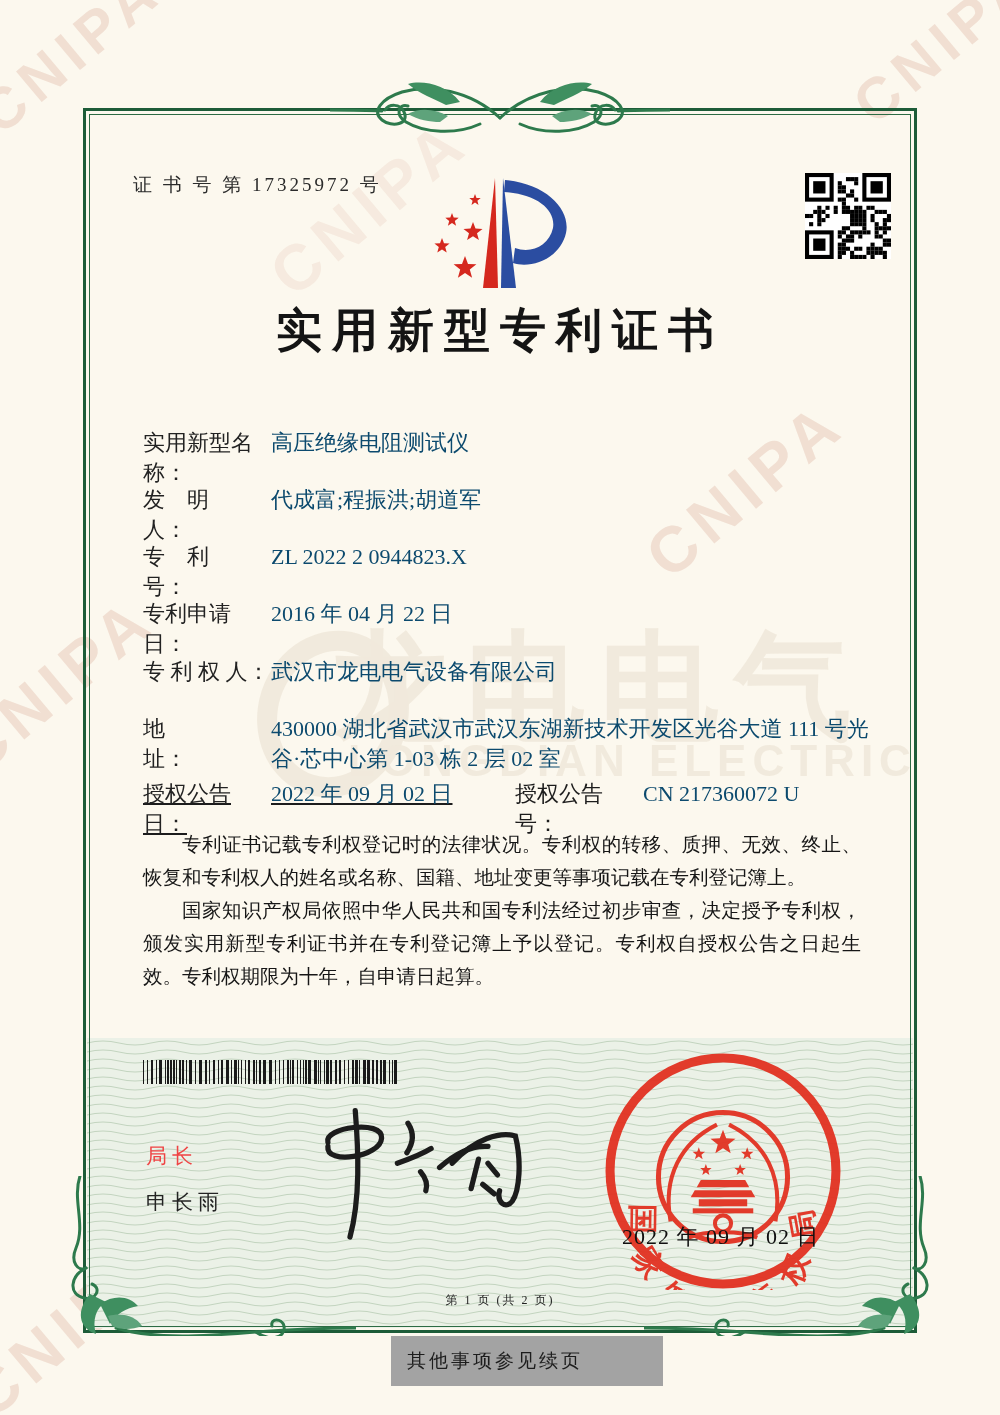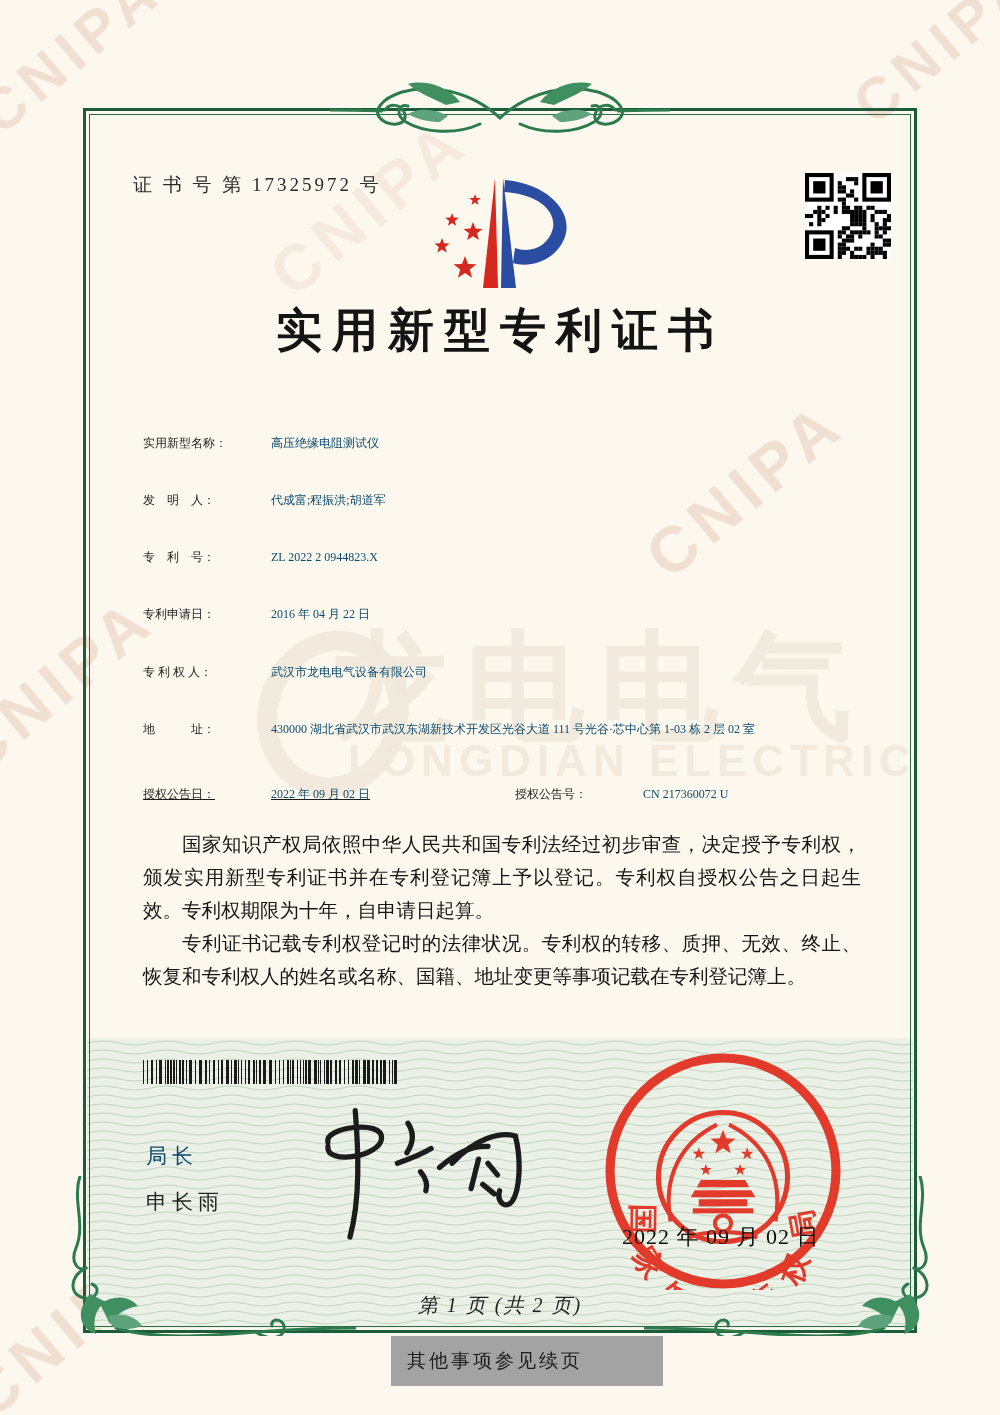--- a/index.html
+++ b/index.html
@@ -19,41 +19,41 @@
            border-radius:50%;transform:rotate(18deg);z-index:1;}
   
   .band{position:absolute;left:87px;top:1038px;width:826px;height:290px;z-index:1;}
   
   .cert-no{position:absolute;left:133px;top:172px;font-size:19px;letter-spacing:3px;color:#2b2b2b;z-index:3;}
   .logo{position:absolute;left:425px;top:170px;width:150px;height:132px;z-index:3;}
   .qr{position:absolute;left:805px;top:173px;width:86px;height:86px;z-index:3;}
   .title{position:absolute;left:0;right:0;top:300px;text-align:center;font-size:46px;font-weight:bold;
          letter-spacing:10px;color:#141414;z-index:3;}
   
-  .row{position:absolute;left:143px;width:732px;display:flex;font-size:12px;line-height:30px;z-index:3;}
+  .row{position:absolute;left:143px;width:732px;display:flex;font-size:22px;line-height:30px;z-index:3;}
   .row .lbl{width:128px;flex:0 0 128px;color:#222;}
   .row .val{flex:1;color:#0c4a6e;}
   .r1{top:428px}.r2{top:485px}.r3{top:542px}.r4{top:599px}.r5{top:657px}.r6{top:714px}.r7{top:779px}
   .pairL{display:flex;width:372px;flex:0 0 372px;text-decoration:underline;}
   .pairR{display:flex;flex:1;}
   .pairR .lbl2{width:128px;flex:0 0 128px;}
   
   .paras{position:absolute;left:143px;top:828px;width:718px;font-size:19.5px;line-height:33px;
          text-align:justify;color:#161616;z-index:3;}
   .paras p{margin:0;text-indent:2em;}
   
   .barcode{position:absolute;left:143px;top:1060px;width:258px;height:24px;z-index:3;}
   .signer-title{position:absolute;left:146px;top:1142px;font-size:21px;letter-spacing:5px;
-        font-family:Liberation Mono, monospace;color:#0c4a6e;z-index:3;}
+        font-family:Liberation Mono, monospace;color:#ef4444;z-index:3;}
   .signer-name{position:absolute;left:146px;top:1188px;font-size:21px;letter-spacing:5px;
         font-family:"Liberation Sans","DejaVu Sans",sans-serif;color:#232323;z-index:3;}
   .sig{position:absolute;left:262px;top:1098px;width:275px;height:158px;z-index:4;}
   .seal{position:absolute;left:604px;top:1052px;width:238px;height:238px;z-index:4;}
   .seal-date{position:absolute;left:622px;top:1222px;font-size:22px;color:#101010;letter-spacing:1px;z-index:5;white-space:nowrap;}
-  .page-num{position:absolute;left:0;right:0;top:1292px;text-align:center;font-size:20px;letter-spacing:2px;color:#222;z-index:3;font-style:italic;}
+  .page-num{position:absolute;left:0;right:0;top:1292px;text-align:center;font-size:12px;letter-spacing:2px;color:#222;z-index:3;}
   .note-box{position:absolute;left:391px;top:1336px;width:272px;height:50px;background:#a3a3a3;z-index:3;
             display:flex;align-items:center;}
   .note-box span{font-size:19px;letter-spacing:3px;color:#1d1d1d;padding-left:16px;}
   
   .orn{position:absolute;z-index:3;pointer-events:none;}
   .orn-top{left:330px;top:72px;}
   .orn-bl{left:56px;top:1176px;}
   .orn-br{left:644px;top:1176px;transform:scaleX(-1);}
 </style>
 </head>
@@ -305,22 +305,22 @@
       <span class="lbl">授权公告日：</span>
       <span class="val">2022 年 09 月 02 日</span>
     </span>
     <span class="pairR">
       <span class="lbl2">授权公告号：</span>
       <span class="val">CN 217360072 U</span>
     </span>
   </div>
 
   <div class="paras">
+    <p>专利证书记载专利权登记时的法律状况。专利权的转移、质押、无效、终止、恢复和专利权人的姓名或名称、国籍、地址变更等事项记载在专利登记簿上。</p>
     <p>国家知识产权局依照中华人民共和国专利法经过初步审查，决定授予专利权，颁发实用新型专利证书并在专利登记簿上予以登记。专利权自授权公告之日起生效。专利权期限为十年，自申请日起算。</p>
-    <p>专利证书记载专利权登记时的法律状况。专利权的转移、质押、无效、终止、恢复和专利权人的姓名或名称、国籍、地址变更等事项记载在专利登记簿上。</p>
   </div>
 
   <svg class="barcode" id="barcode" viewBox="0 0 258 24">
       <rect x="0" y="0" width="1" height="24" fill="#1a1a1a"></rect>
       <rect x="4" y="0" width="1" height="24" fill="#1a1a1a"></rect>
       <rect x="8" y="0" width="2" height="24" fill="#1a1a1a"></rect>
       <rect x="13" y="0" width="1" height="24" fill="#1a1a1a"></rect>
       <rect x="16" y="0" width="3" height="24" fill="#1a1a1a"></rect>
       <rect x="22" y="0" width="1" height="24" fill="#1a1a1a"></rect>
       <rect x="24" y="0" width="2" height="24" fill="#1a1a1a"></rect>

